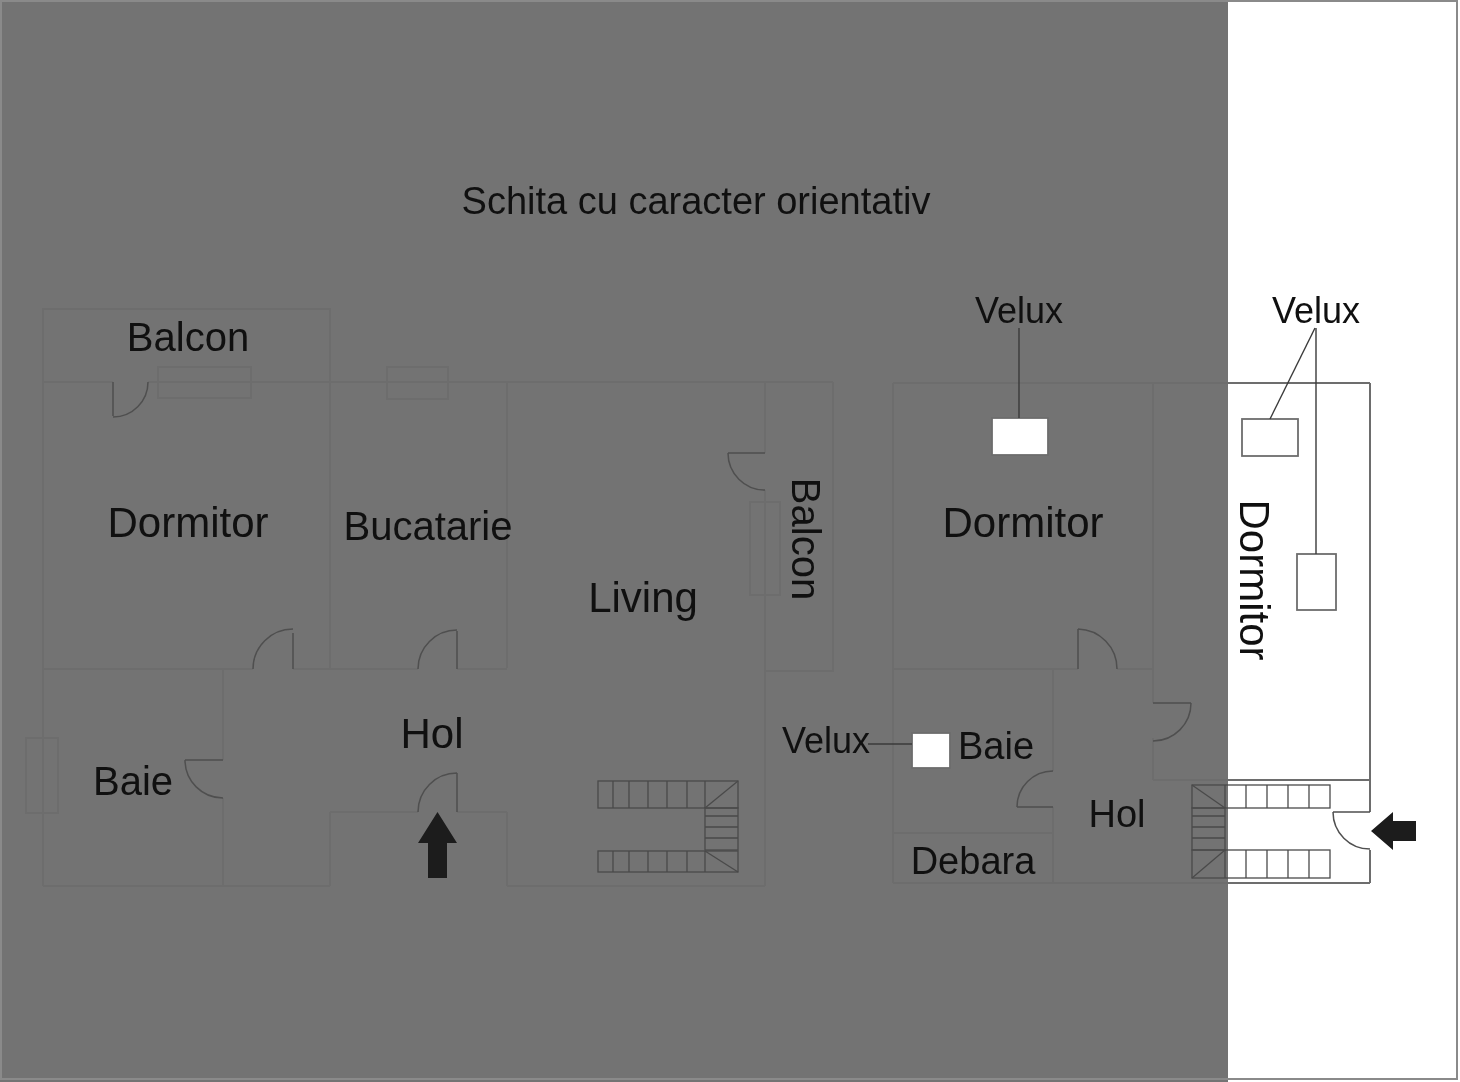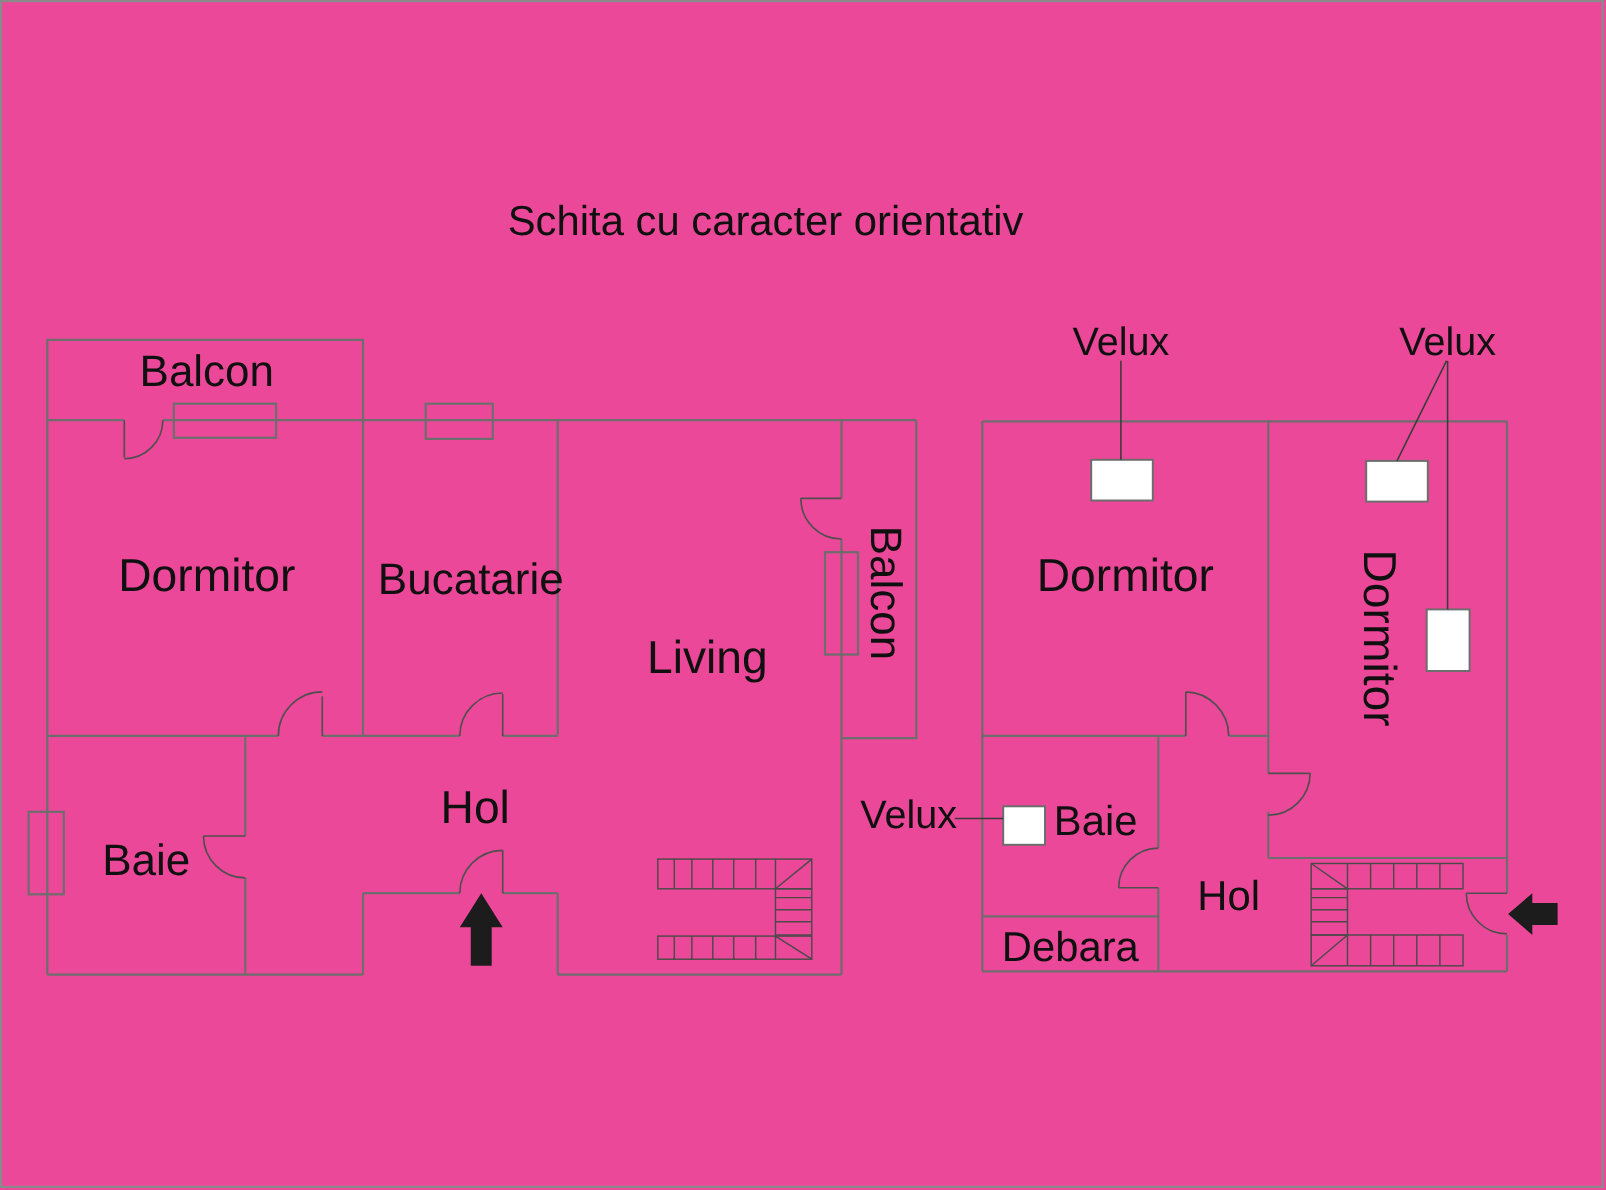--- a/index.html
+++ b/index.html
@@ -2,23 +2,23 @@
 <html><head>
 <meta charset="utf-8">
 <style>
   html, body {
     margin: 0;
     padding: 0;
     background: #ffffff;
   }
   .canvas {
     position: relative;
-    width: 1460px;
+    width: 1228px;
     height: 1082px;
-    background: #ec4899;
+    background: #737373;
     font-family: "Liberation Sans", sans-serif;
   }
   svg { display: block; }
   .wall {
     fill: none;
     stroke: #6d6d6d;
     stroke-width: 2;
     stroke-linecap: butt;
   }
   .doorline {

